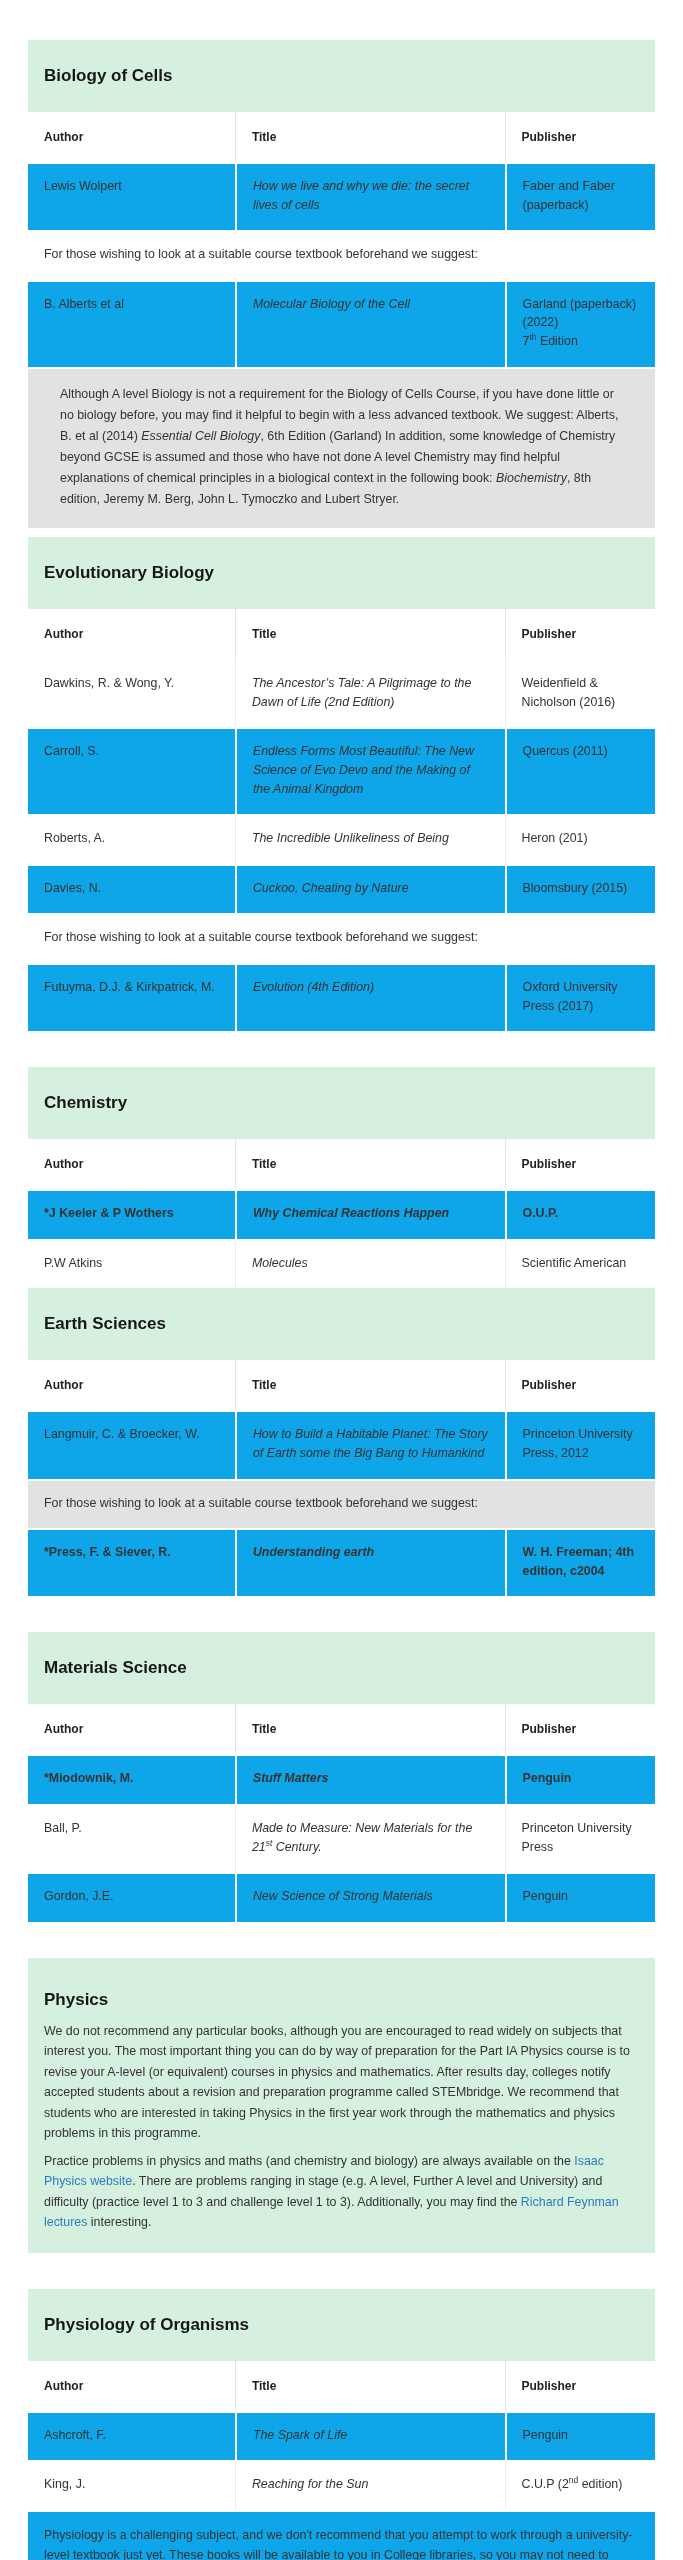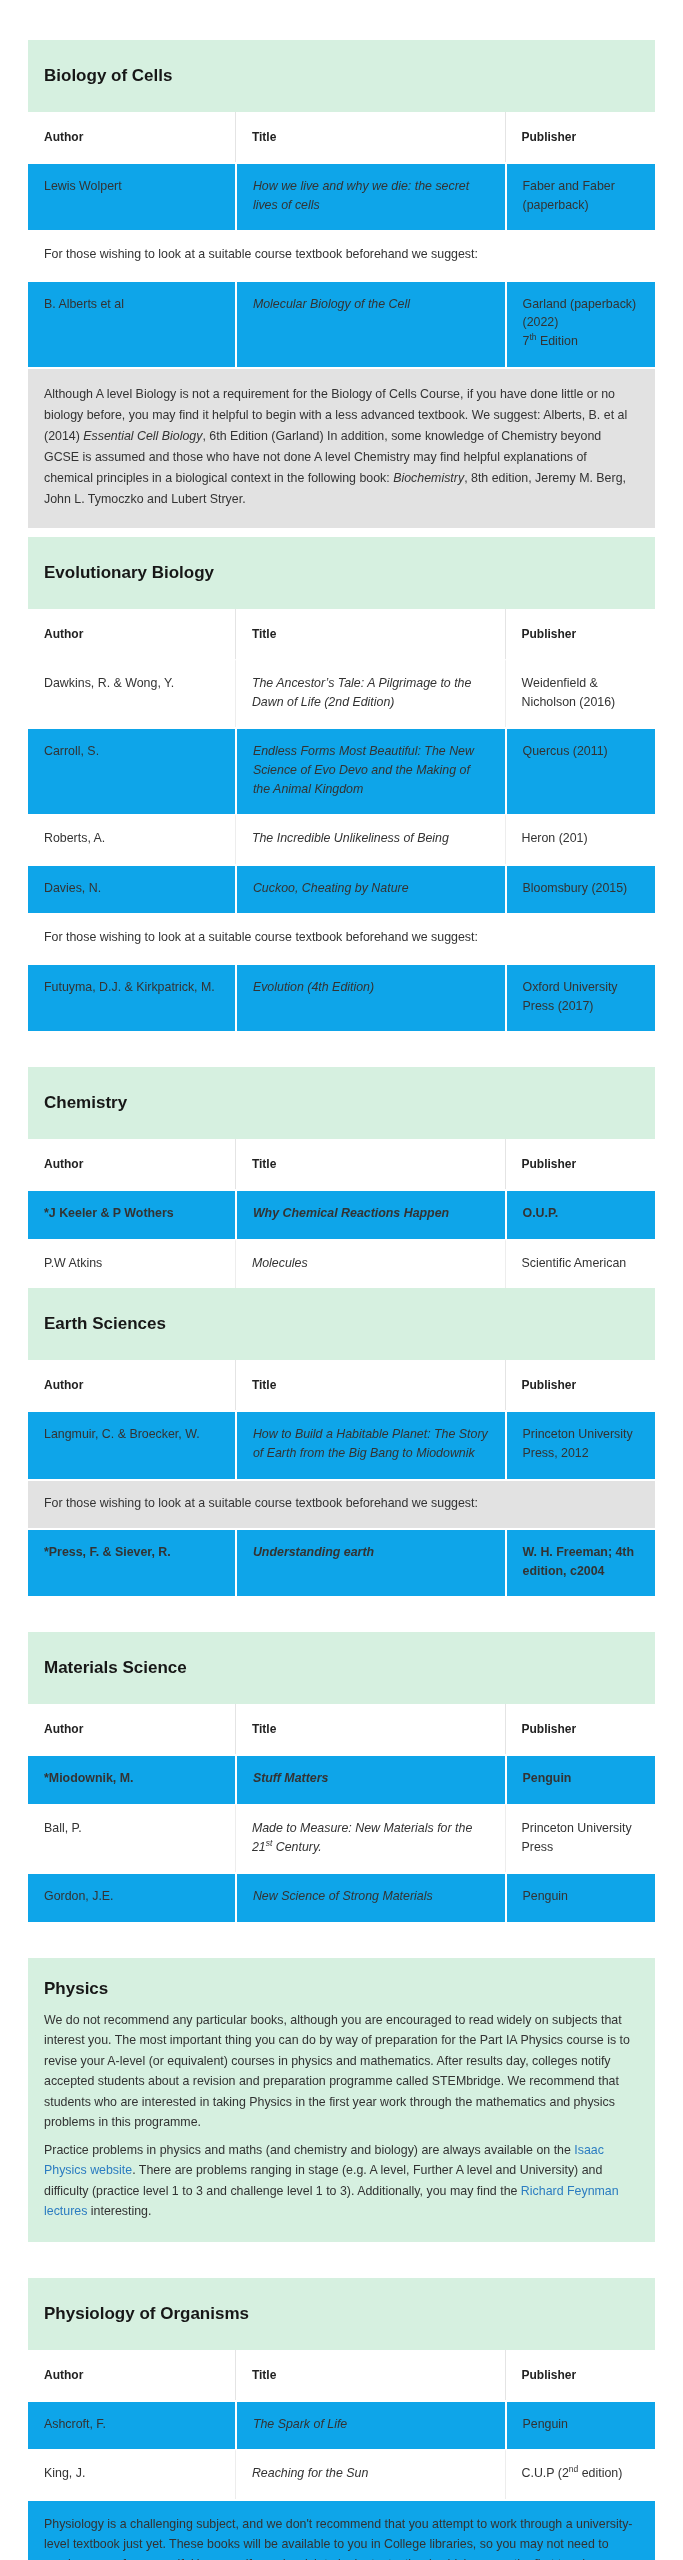--- a/index.html
+++ b/index.html
@@ -54,27 +54,27 @@
   tr.white td + td { border-left:1px solid #ededed; }
   tr.gray td { background:#e2e2e2; border-top:2px solid #ffffff; }
   tr.note-row td { border-left:none !important; }
 
   td.ttl { font-style:italic; }
   tr.boldrow td { font-weight:bold; }
 
   .graynote {
     background:#e2e2e2;
     border-top:2px solid #ffffff;
-    padding:15px 16px 18px;
+    padding:15px 32px 18px;
     font-size:12.4px;
     line-height:1.7;
   }
 
   .mintblock { background:#d6f0e0; padding:0 16px 20px; }
-  .mintblock h2 { background:none; padding:21px 0 4px; margin:0; font-size:17px; font-weight:bold; color:#171717; }
+  .mintblock h2 { background:none; padding:32px 0 4px; margin:0; font-size:17px; font-weight:bold; color:#171717; }
   .mintblock p { font-size:12.4px; line-height:1.65; margin:7px 0 0; }
 
   .notecell p { margin:0 0 11px; font-size:12.4px; line-height:1.62; }
   .notecell p:last-child { margin-bottom:0; }
 
   a.lnk { color:#2b7cc1; text-decoration:none; cursor:pointer; }
 
   sup { font-size:8.5px; line-height:0; }
   i, em { font-style:italic; }
   .gap { height:36px; } .gap-sm { height:9px; }
@@ -211,21 +211,21 @@
       <thead>
         <tr class="white">
           <th>Author</th>
           <th>Title</th>
           <th>Publisher</th>
         </tr>
       </thead>
       <tbody>
         <tr class="mint">
           <td>Langmuir, C. &amp; Broecker, W.</td>
-          <td class="ttl">How to Build a Habitable Planet: The Story of Earth from the Big Bang to Miodownik</td>
+          <td class="ttl">How to Build a Habitable Planet: The Story of Earth some the Big Bang to Humankind</td>
           <td>Princeton University Press, 2012</td>
         </tr>
         <tr class="gray note-row">
           <td colspan="3">For those wishing to look at a suitable course textbook beforehand we suggest:</td>
         </tr>
         <tr class="mint boldrow">
           <td>*Press, F. &amp; Siever, R.</td>
           <td class="ttl">Understanding earth</td>
           <td>W. H. Freeman; 4th edition, c2004</td>
         </tr>

